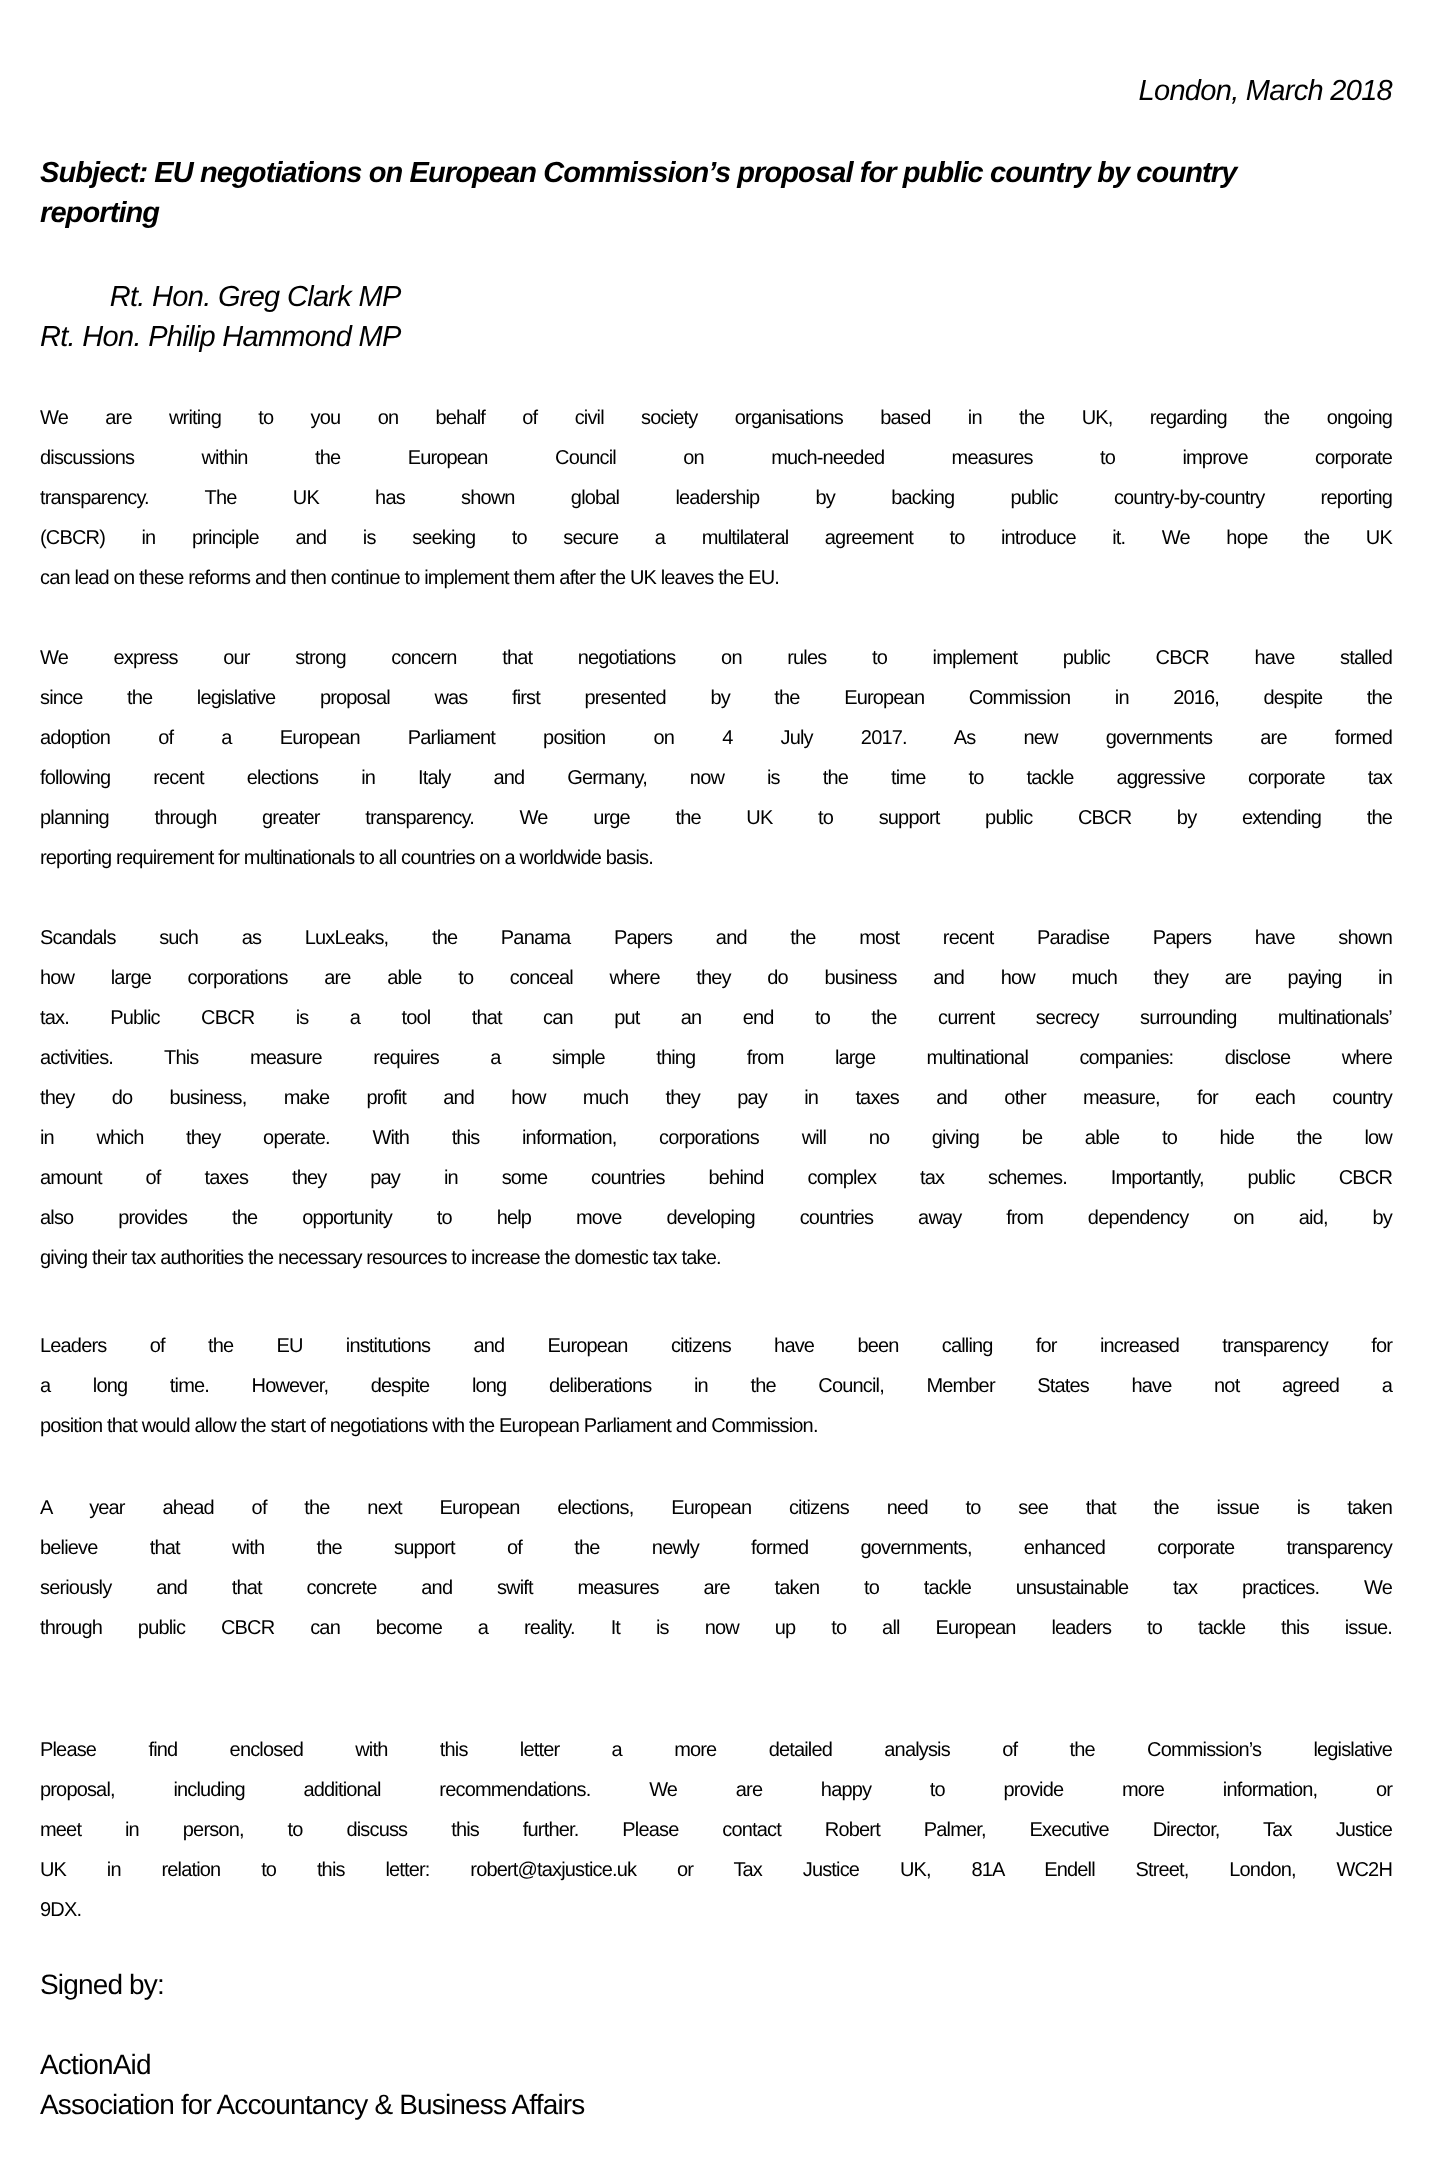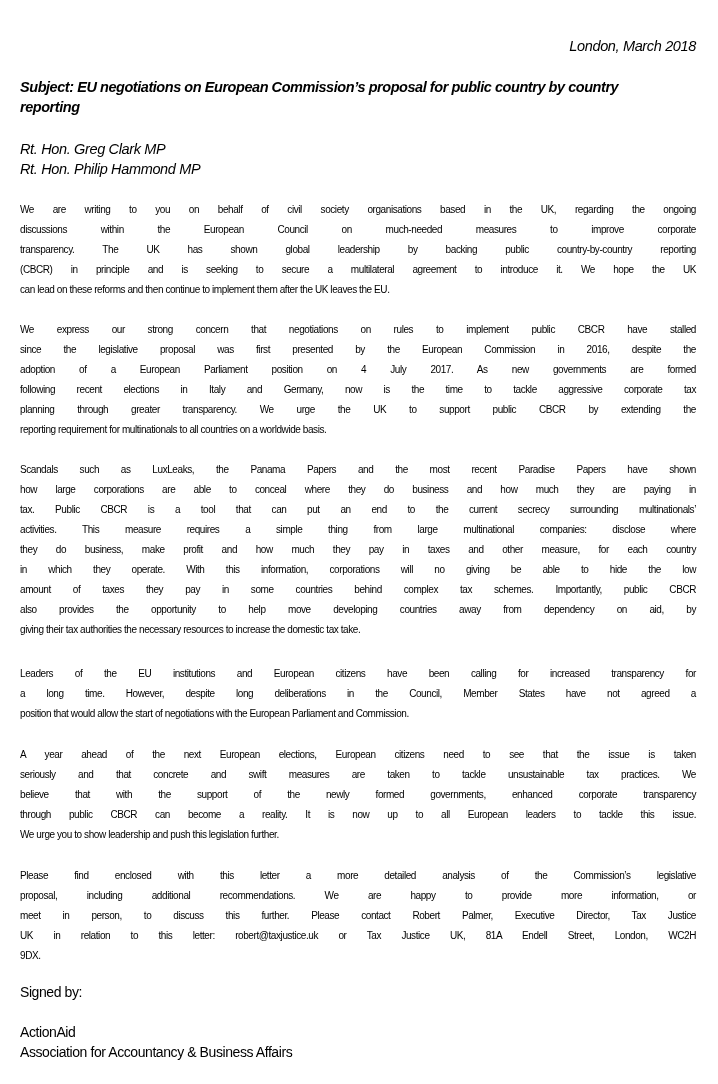--- a/index.html
+++ b/index.html
@@ -19,21 +19,21 @@
   }
   .subject {
     position: absolute; top: 77px; left: 20px; width: 640px;
     font-weight: bold; font-style: italic; font-size: 14.5px;
     line-height: 20px; letter-spacing: -0.45px;
   }
   .recipients {
     position: absolute; top: 139px; left: 20px;
     font-style: italic; line-height: 20px; font-size: 14.5px;
   }
-  .recipients div { height: 20px; }
+  .recipients div { height: 20px; text-align: right; }
   .para {
     position: absolute; left: 20px; width: 676px;
     line-height: 20px; text-align: justify;
     font-size: 10px; letter-spacing: -0.42px; word-spacing: 0px;
   }
   .para .line { display: block; height: 20px; text-align: justify; text-align-last: justify; white-space: nowrap; overflow: visible; }
   .para .line.last { text-align-last: left; }
   .plain { position: absolute; left: 20px; line-height: 20px; font-size: 14px; letter-spacing: -0.42px; }
   .plain div { height: 20px; }
 </style>
@@ -84,24 +84,23 @@
   </div>
 
   <div class="para" style="top:664px">
     <span class="line">Leaders of the EU institutions and European citizens have been calling for increased transparency for</span>
     <span class="line">a long time. However, despite long deliberations in the Council, Member States have not agreed a</span>
     <span class="line last">position that would allow the start of negotiations with the European Parliament and Commission.</span>
   </div>
 
   <div class="para" style="top:745px">
     <span class="line">A year ahead of the next European elections, European citizens need to see that the issue is taken</span>
+    <span class="line">believe that with the support of the newly formed governments, enhanced corporate transparency</span>
     <span class="line">seriously and that concrete and swift measures are taken to tackle unsustainable tax practices. We</span>
-    <span class="line">believe that with the support of the newly formed governments, enhanced corporate transparency</span>
     <span class="line">through public CBCR can become a reality. It is now up to all European leaders to tackle this issue.</span>
-    <span class="line last">We urge you to show leadership and push this legislation further.</span>
   </div>
 
   <div class="para" style="top:866px">
     <span class="line">Please find enclosed with this letter a more detailed analysis of the Commission’s legislative</span>
     <span class="line">proposal, including additional recommendations. We are happy to provide more information, or</span>
     <span class="line">meet in person, to discuss this further. Please contact Robert Palmer, Executive Director, Tax Justice</span>
     <span class="line">UK in relation to this letter: robert@taxjustice.uk or Tax Justice UK, 81A Endell Street, London, WC2H</span>
     <span class="line last">9DX.</span>
   </div>
 

